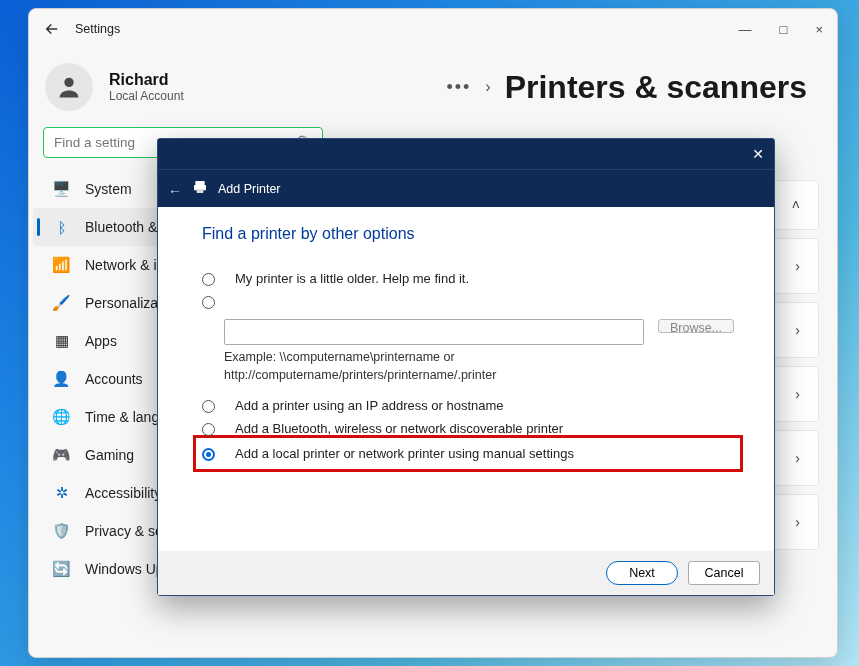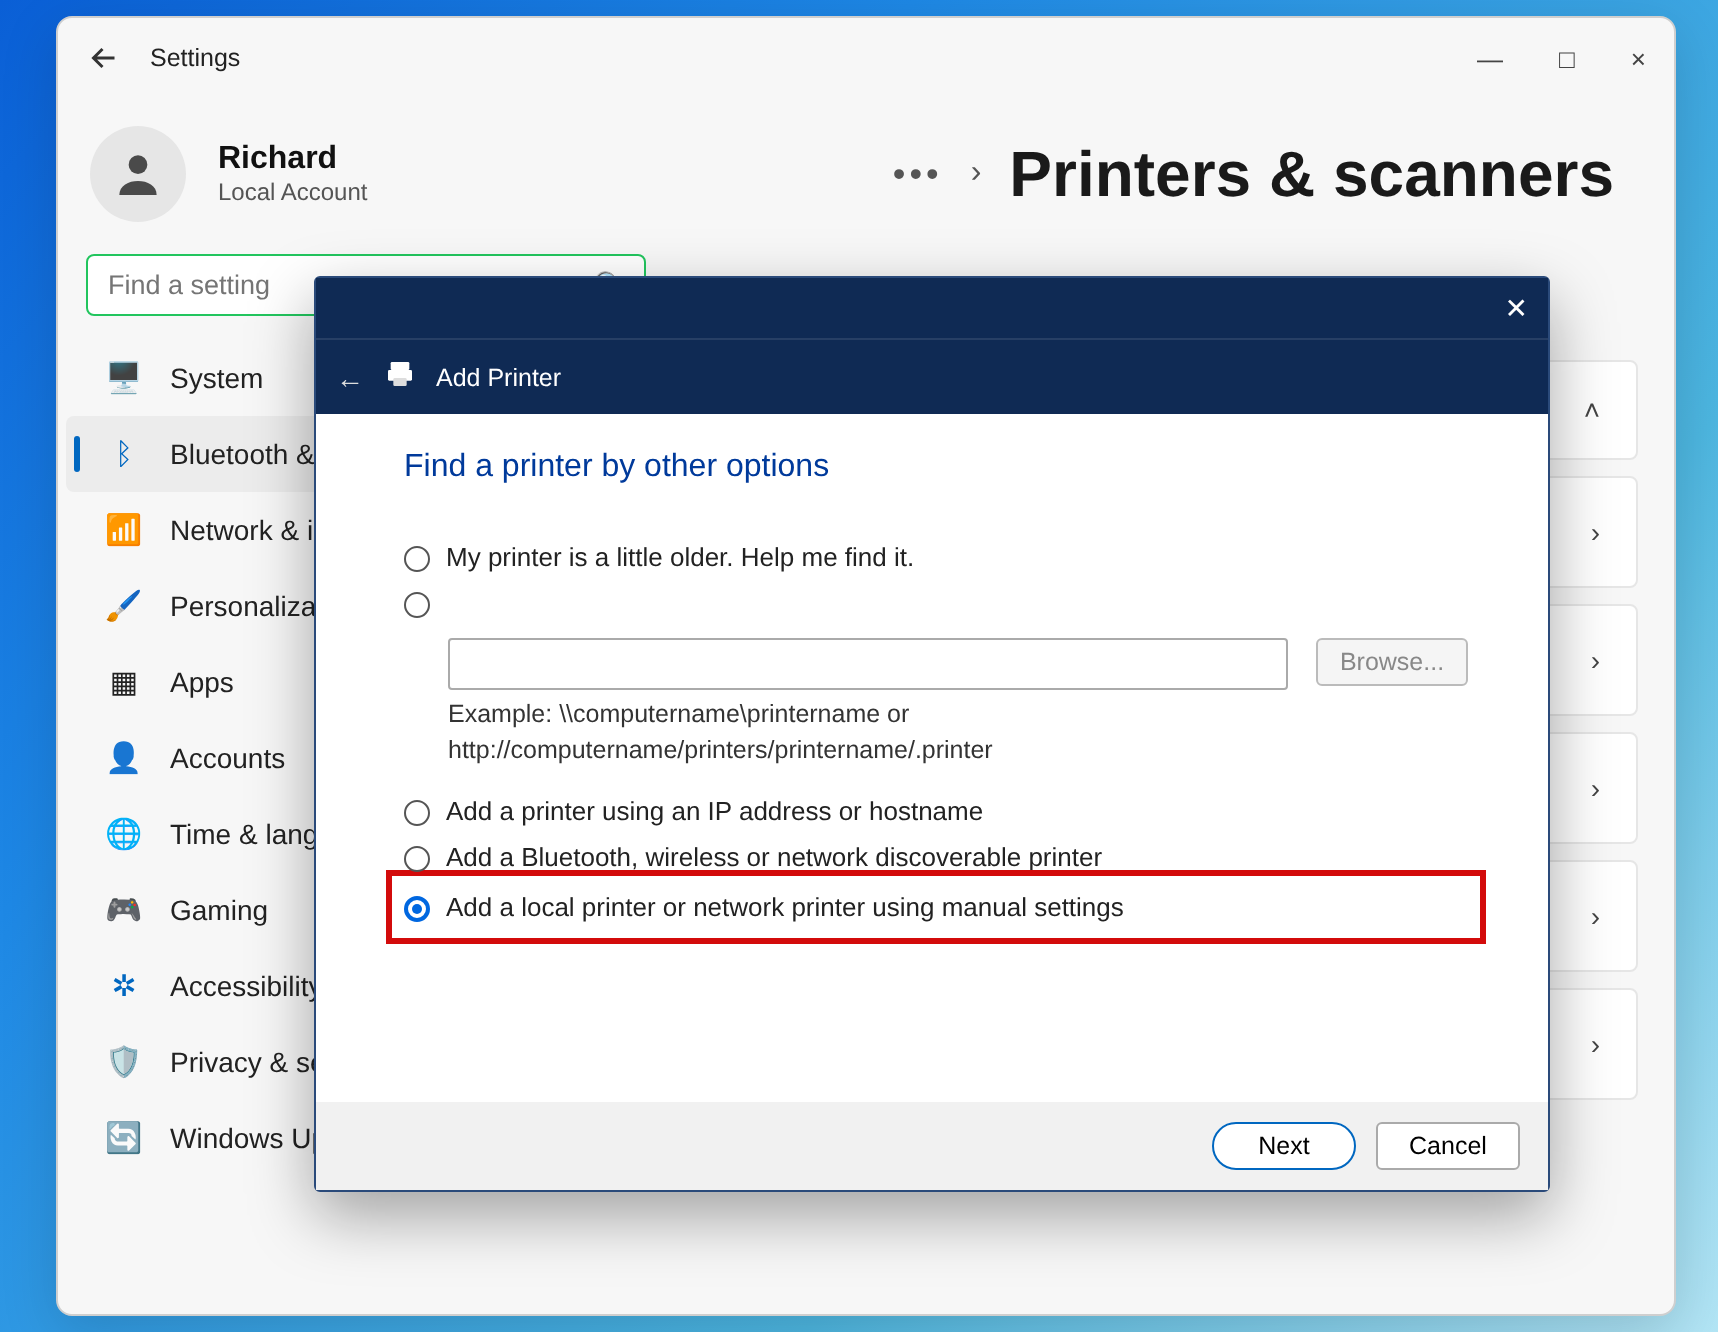--- a/index.html
+++ b/index.html
@@ -57,25 +57,25 @@
   .dlg-titlebar .close { margin-left:auto; font-size:14px; cursor:pointer; }
   .dlg-subbar { height:38px; background:#0f2a54; display:flex; align-items:center; gap:10px; padding:0 10px; color:#fff; font-size:12.5px; border-top:1px solid rgba(255,255,255,.1); }
   .dlg-subbar .back { font-size:14px; cursor:pointer; color:#ddd; }
   .dlg-subbar .picon svg { width:16px; height:16px; }
   .dlg-body { flex:1; padding:18px 36px 10px 44px; font-size:13px; color:#222; }
   .dlg-heading { color:#003a9b; font-size:16px; margin-bottom:24px; }
   .opt { display:flex; align-items:flex-start; gap:8px; padding:4px 0; }
   .opt .radio { width:13px; height:13px; border:1px solid #555; border-radius:50%; margin-top:2px; flex-shrink:0; position:relative; }
   .opt.selected .radio { border:2px solid #0067e0; }
   .opt.selected .radio::after { content:""; position:absolute; left:2px; top:2px; width:5px; height:5px; background:#0067e0; border-radius:50%; }
-  .opt label { cursor:pointer; }
+  .opt label { cursor:pointer;margin-left:12px; }
   .opt.highlight { outline:3px solid #d30b0b; outline-offset:2px; padding:6px 4px; margin-left:-4px; }
   .shared-row { display:flex; gap:14px; margin:6px 0 4px 22px; }
   .shared-row input { flex:1; max-width:420px; height:26px; border:1px solid #aaa; border-radius:2px; padding:0 6px; font-size:12.5px; }
-  .browse-btn { width:76px; height:24px; border:1px solid #bbb; border-radius:3px; background:#f5f5f5; font-size:12.5px; color:#888; cursor:default; }
+  .browse-btn { width:76px; height:14px; border:1px solid #bbb; border-radius:3px; background:#f5f5f5; font-size:12.5px; color:#888; cursor:default; }
   .example { margin:2px 0 10px 22px; font-size:12.5px; color:#333; line-height:1.4; max-width:430px; }
   .dlg-footer { display:flex; gap:10px; justify-content:flex-end; padding:10px 14px; border-top:0; background:#f1f1f1; }
   .dlg-btn { min-width:72px; height:24px; border:1px solid #aaa; border-radius:3px; background:#fff; font-size:12.5px; cursor:pointer; }
   .dlg-btn.primary { border-color:#0067c0;border-radius:12px; }
 
   .section-label { font-size:14px; color:#333; margin:4px 0 8px 4px; }
 </style>
 </head>
 <body>
 

